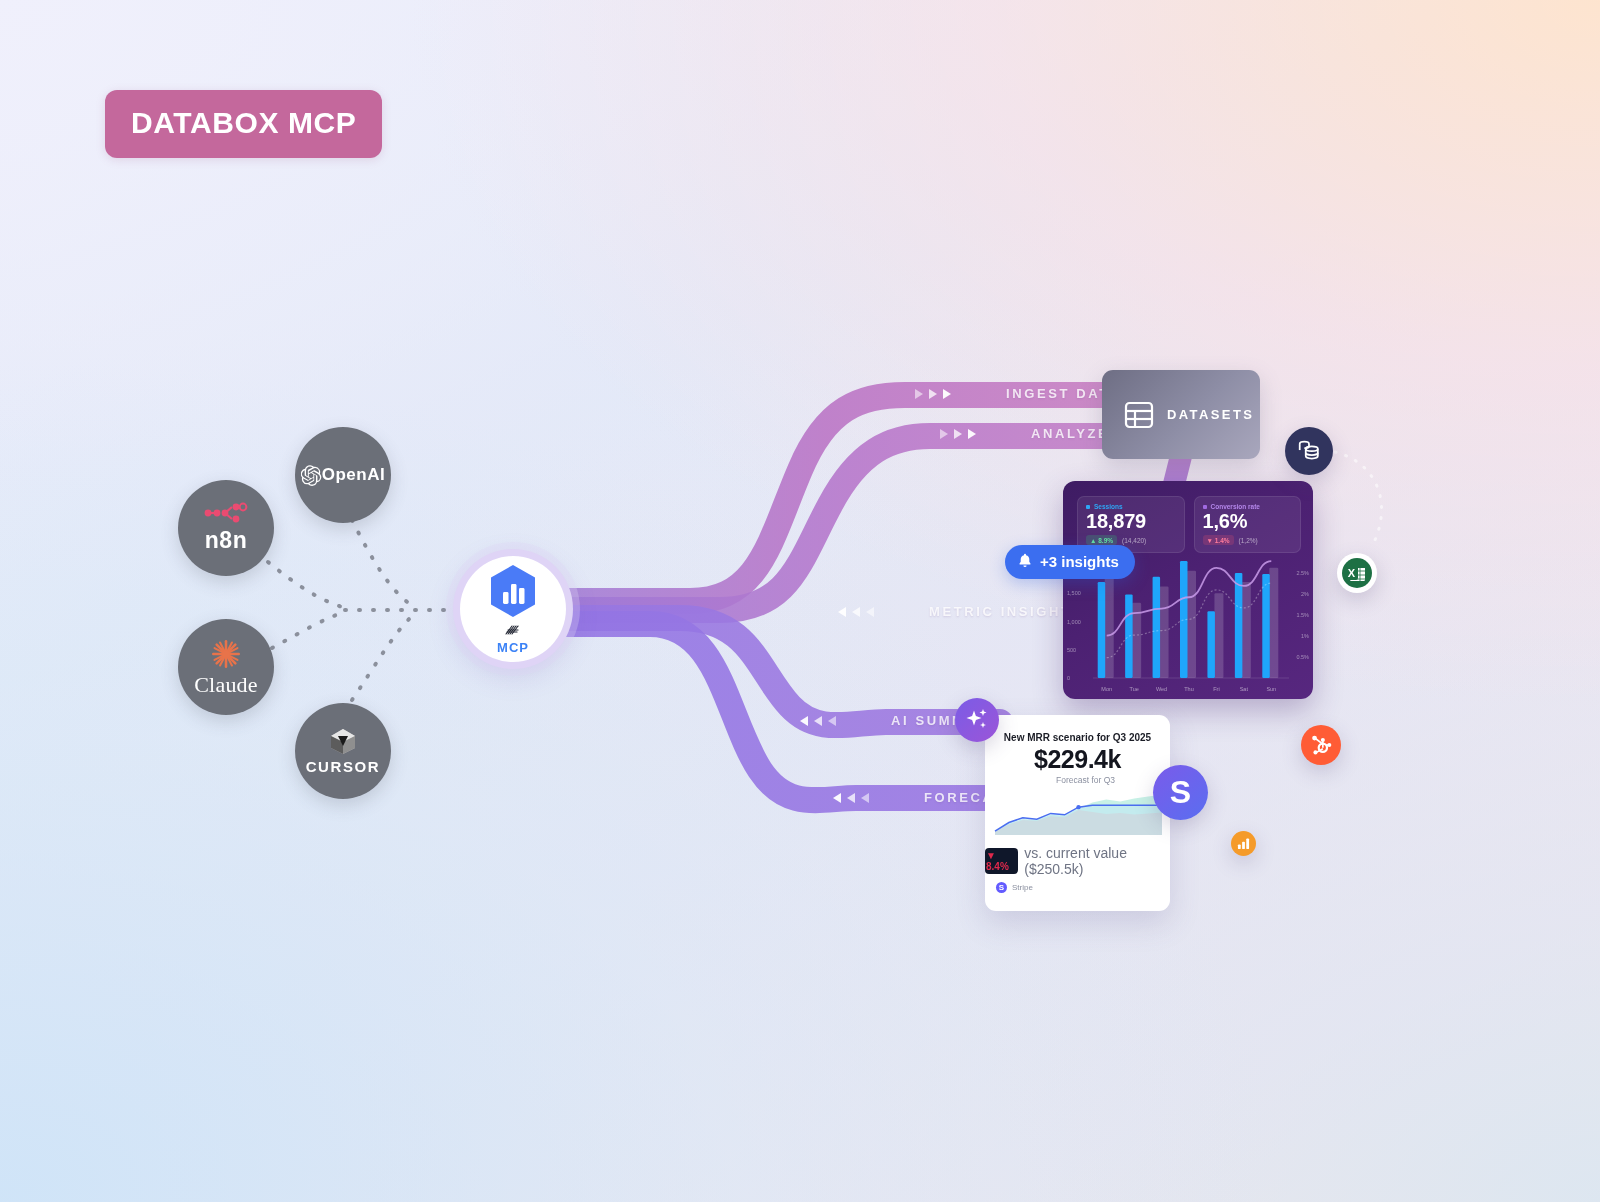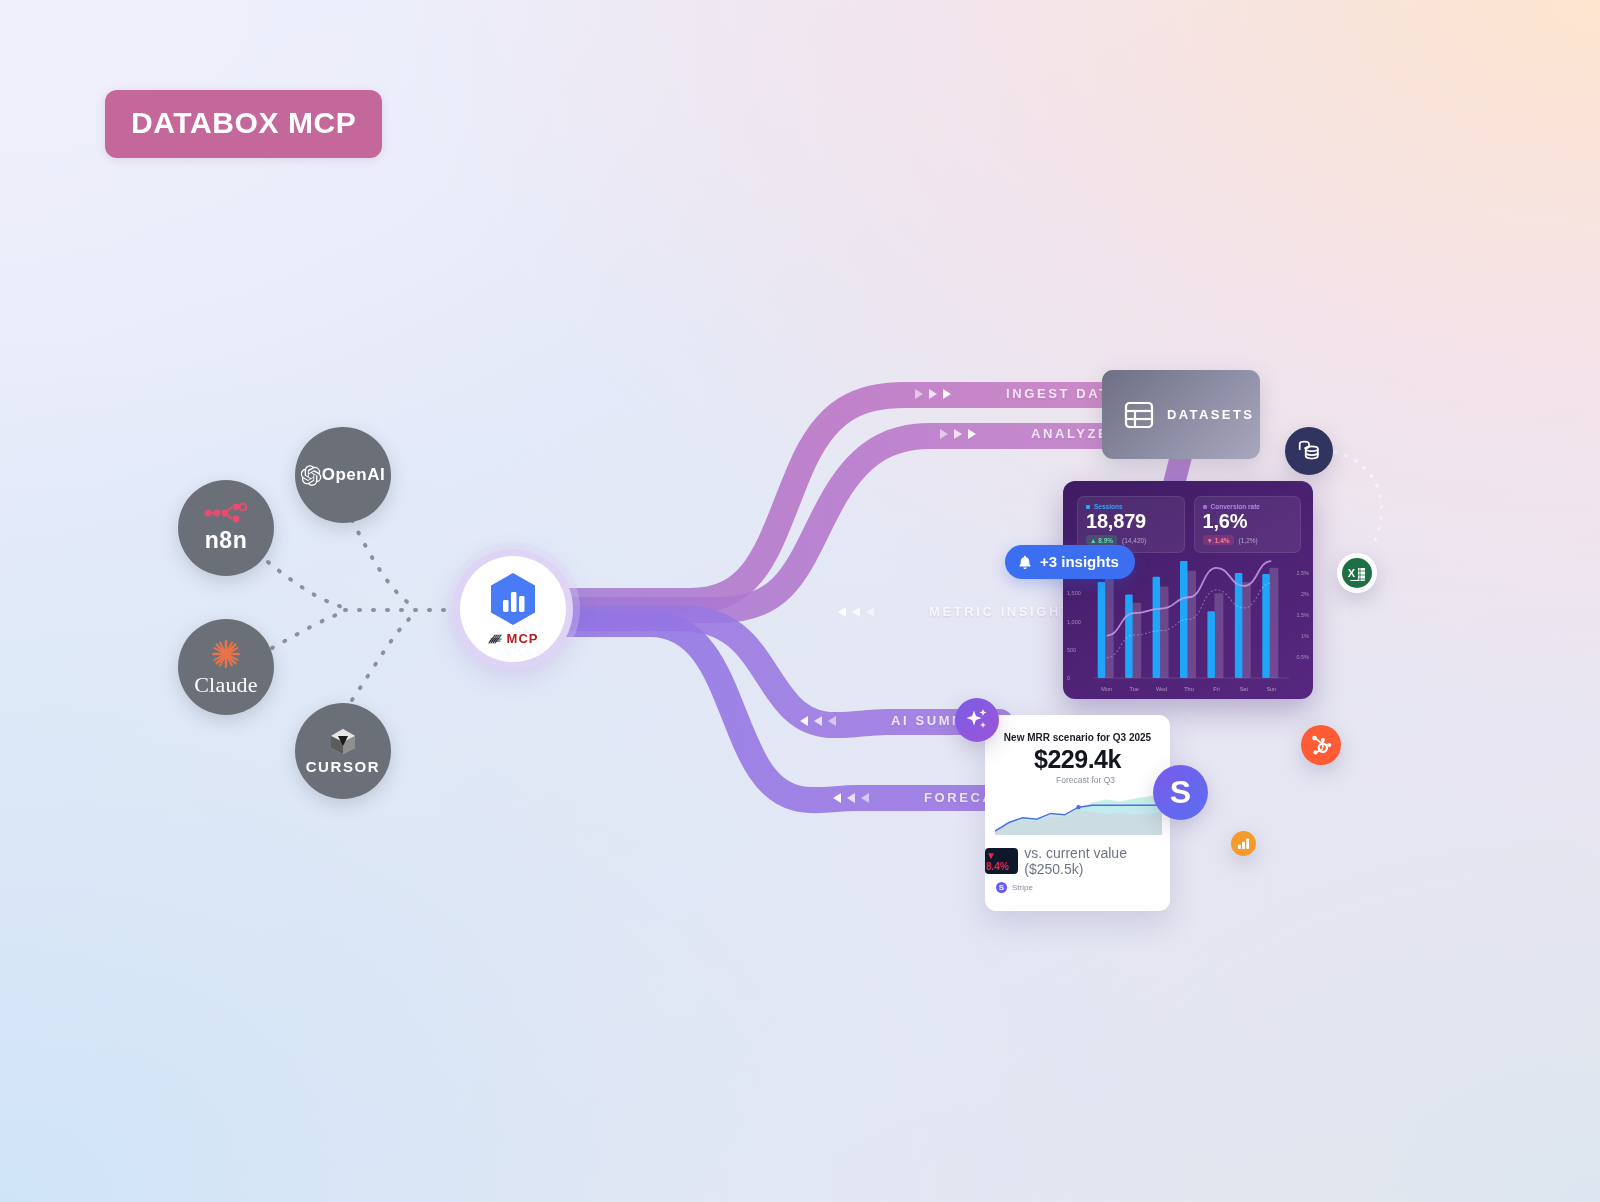--- a/index.html
+++ b/index.html
@@ -69,21 +69,21 @@
     background: #ffffff;
     border: 7px solid rgba(196,176,238,0.55);
     display: flex; flex-direction: column;
     align-items: center; justify-content: center;
     box-shadow: 0 0 0 7px rgba(221,211,245,0.30), 0 8px 26px rgba(120,100,190,0.18);
     z-index: 6;
   }
   #hub .mcp-word {
     display: flex; align-items: center; gap: 4px;
     margin-top: 4px; font-size: 13px; font-weight: 800;
-    letter-spacing: 1px; color: #b91c1c;
+    letter-spacing: 1px; color: #3b82f6; flex-direction: column;
   }
 
   
   .pipe-label {
     color: rgba(255,255,255,0.80);
     font-size: 13px; font-weight: 600;
     letter-spacing: 2.6px;
     white-space: nowrap;
     text-shadow: 0 1px 2px rgba(110,70,140,0.18);
   }
@@ -146,21 +146,21 @@
 
   #chart-area { position: relative; margin-top: 6px; height: 135px; }
   .ax-label { position: absolute; font-size: 5.5px; color: rgba(255,255,255,0.45); }
   .x-label { position: absolute; bottom: 2px; font-size: 5.5px; color: rgba(255,255,255,0.5); }
 
   
   #insights-badge {
     left: 1005px; top: 545px;
     background: #3b6ef0; color: #fff;
     border-radius: 18px; padding: 8px 16px 9px 13px;
-    display: flex; align-items: flex-end; gap: 8px;
+    display: flex; align-items: flex-start; gap: 8px;
     font-size: 15px; font-weight: 600;
     box-shadow: 0 5px 16px rgba(45,95,220,0.28);
     z-index: 7;
   }
 
   
   #forecast-card {
     left: 985px; top: 715px; width: 185px; height: 196px;
     background: #fff; border-radius: 11px;
     box-shadow: 0 12px 30px rgba(90,80,140,0.18);

